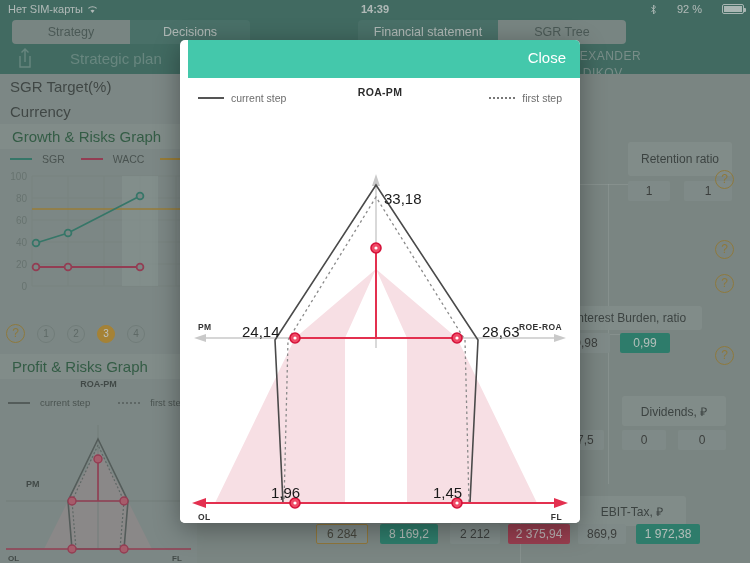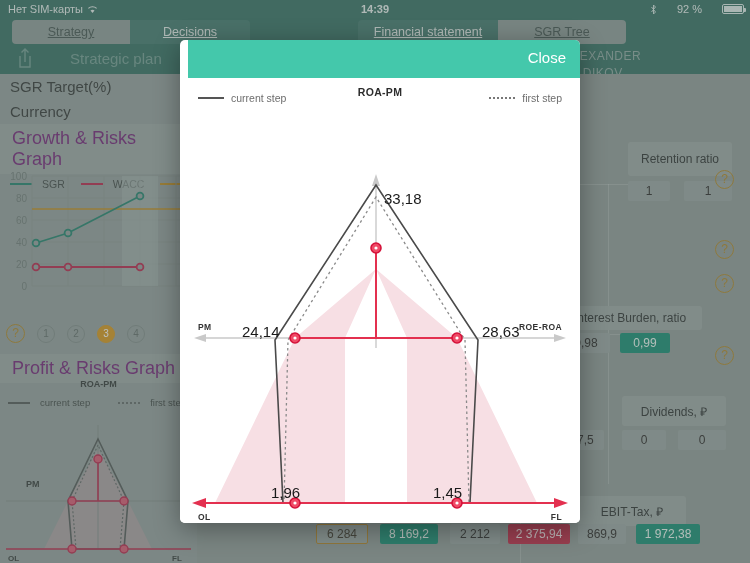--- a/index.html
+++ b/index.html
@@ -21,37 +21,37 @@
   .sb-center { position:absolute; left:0; width:750px; text-align:center; font-weight:bold; }
   .sb-right { position:absolute; right:6px; display:flex; align-items:center; gap:20px; }
   .batt { width:22px; height:10px; border:1px solid #dfeeea; border-radius:2px; position:relative; }
   .batt::after{ content:""; position:absolute; left:1px; top:1px; bottom:1px; width:18px; background:#dfeeea; }
   .batt::before{ content:""; position:absolute; right:-3px; top:3px; width:2px; height:4px; background:#dfeeea; border-radius:0 1px 1px 0;}
 
   .tabsbar { position:absolute; top:20px; left:0; width:750px; height:24px; }
   .tabgroup { position:absolute; display:flex; border-radius:4px; overflow:hidden; }
   .tabgroup.left { left:12px; }
   .tabgroup.right { left:358px; }
-  .tab { height:24px; line-height:24px; text-align:center; font-size:12.5px; color:#e6efec;text-decoration:underline; }
+  .tab { height:24px; line-height:24px; text-align:center; font-size:12.5px; color:#e6efec; }
   .tab.active { background:#8b9a96; color:#3c4e4a; }
   .tab.inactive { background:rgba(255,255,255,0.07); }
   .tab.w1 { width:118px; } .tab.w2 { width:120px; }
   .tab.w3 { width:140px; } .tab.w4 { width:128px; }
 
   .plan-bar { position:absolute; top:44px; left:0; width:618px; height:30px; background:#2c6b5e; color:#6f9c91;
               font-size:15px; }
   .plan-title { position:absolute; left:70px; top:6px; }
   .share-ic { position:absolute; left:16px; top:3px; width:18px; height:22px; }
   .user-name { position:absolute; right:16px; top:48px; width:170px; text-align:left; color:#8ba8a1;
                font-size:12px; line-height:17px; letter-spacing:.5px; }
 
   .content { position:absolute; top:74px; left:0; width:750px; height:489px; background:#8e9a97; }
   .left-panel { position:absolute; left:0; top:0; width:197px; height:489px; background:#929e9b; }
   .row-label { color:#2a2f2e; font-size:15px; padding:4px 10px; }
-  .sec-title { color:#701a75; font-size:18px; padding:4px 12px; background:#99a5a2; }
+  .sec-title { color:#14532d; font-size:15px; padding:4px 12px; background:#99a5a2; }
 
   .legend-mini { display:flex; gap:10px; align-items:center; padding:4px 10px; font-size:10.5px; color:#3a4341; }
   .lg-line { width:22px; height:2px; display:inline-block; }
 
   .card { position:absolute; background:#9aa6a3; border-radius:3px; text-align:center;
           font-size:12px; color:#232827; display:flex; align-items:center; justify-content:center; }
   .val { position:absolute; background:#97a3a0; border-radius:2px; font-size:12px; color:#22201f;
          display:flex; align-items:center; justify-content:center; }
   .val.green { background:#0c8b6e; color:#eefaf5; }
   .val.red { background:#c2203f; color:#fde8ec; }

